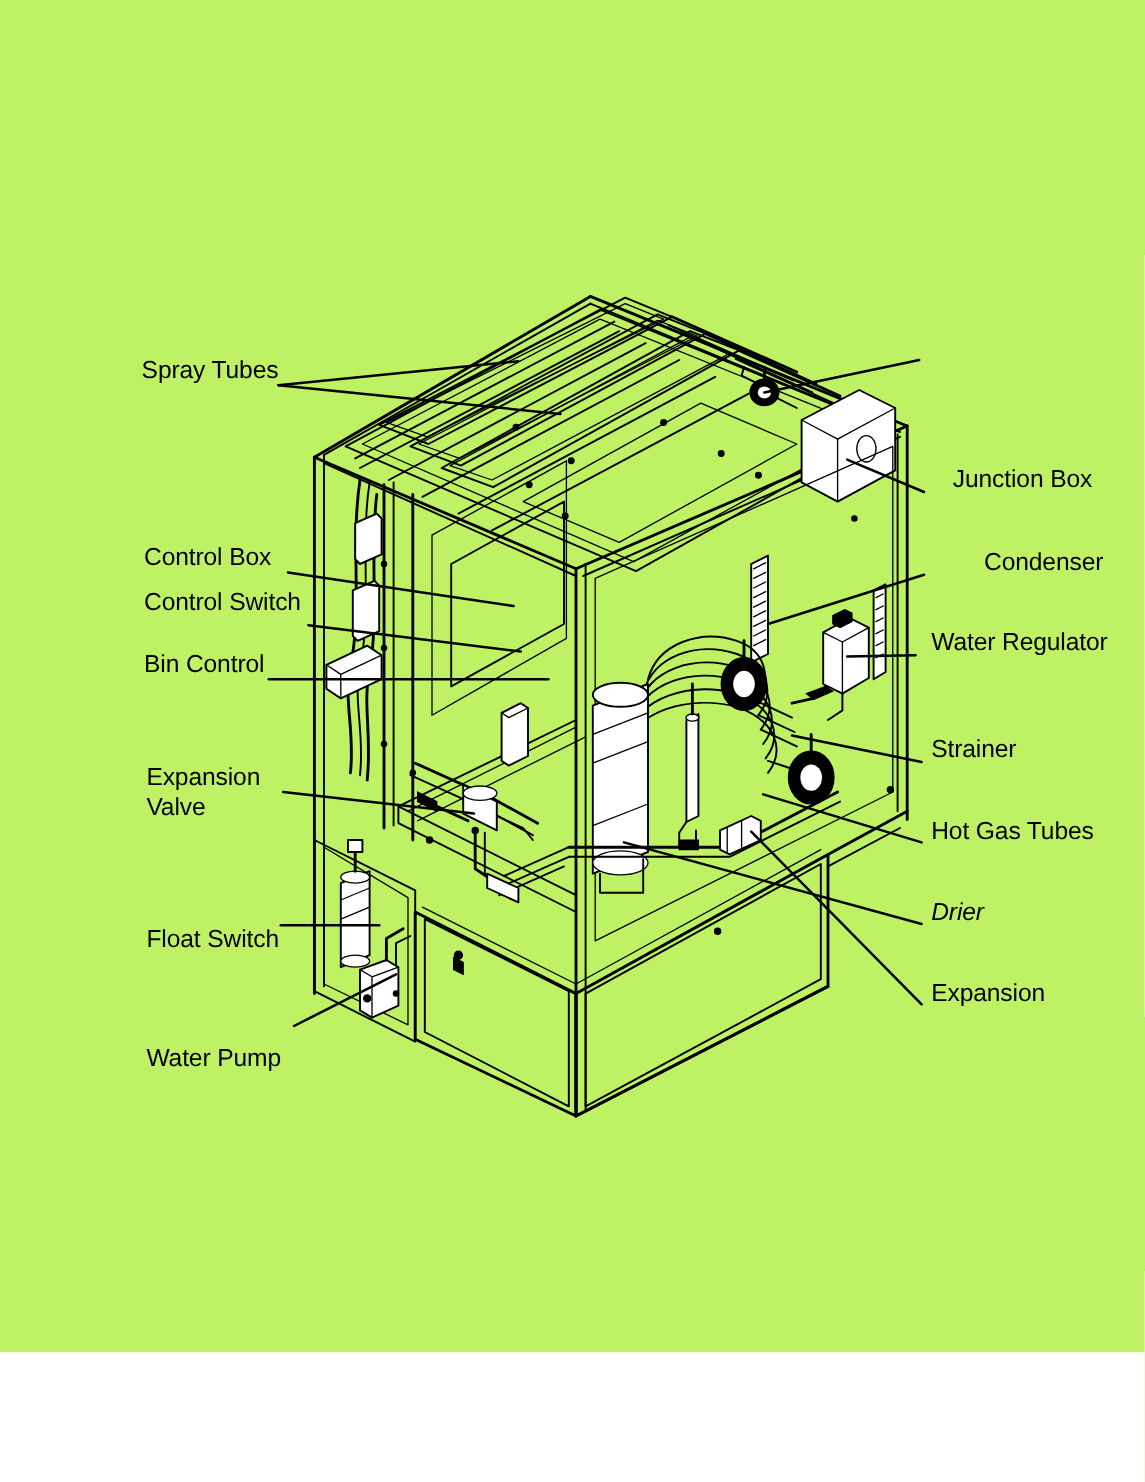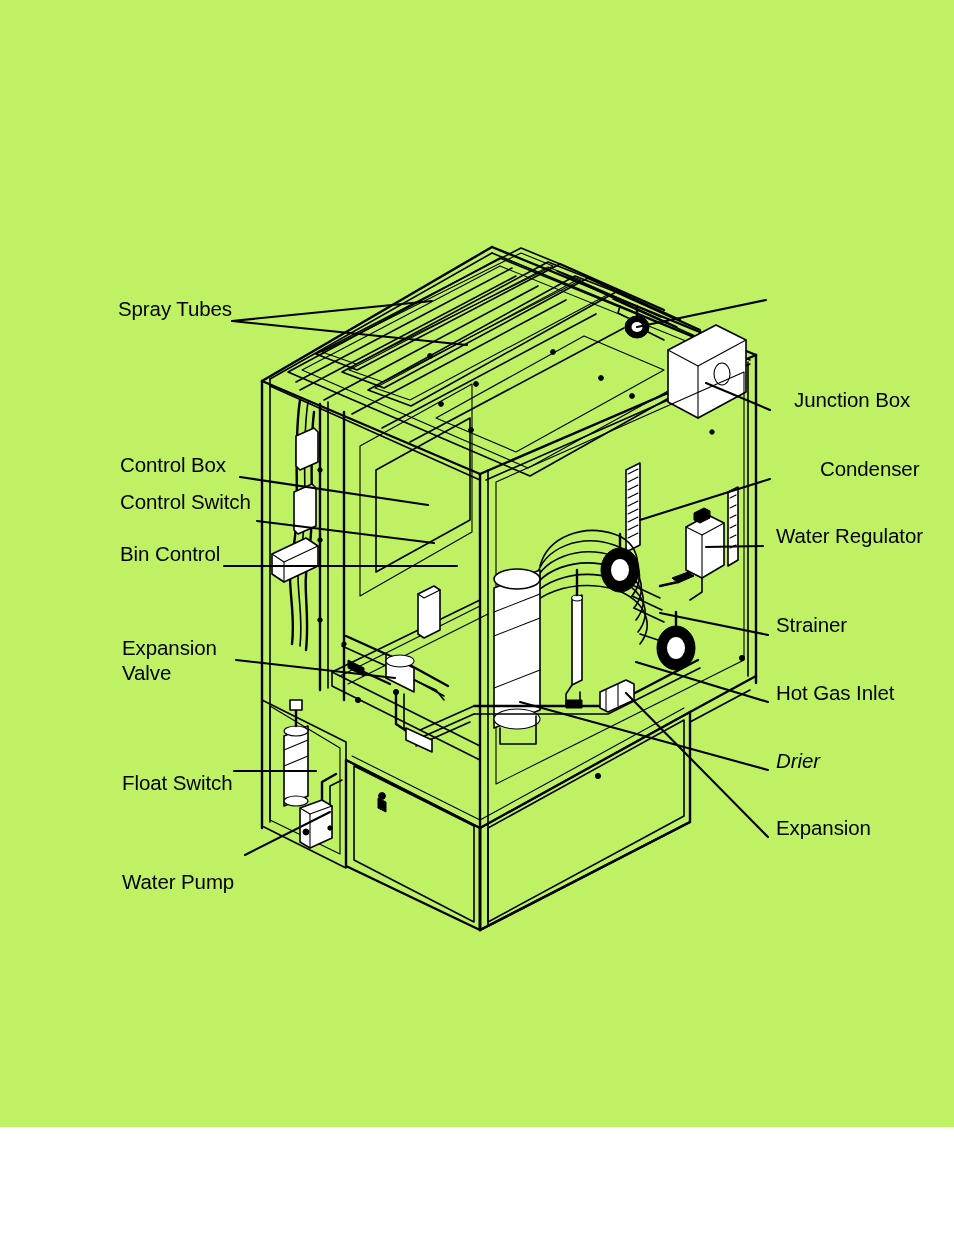--- a/index.html
+++ b/index.html
@@ -365,17 +365,17 @@
   <div class="callout-label left-side" style="left:120px; top:541px;">Bin Control</div>
   <div class="callout-label left-side" style="left:122px; top:635px;">Expansion
 Valve</div>
   <div class="callout-label left-side" style="left:122px; top:746px;margin-top:24px;">Float Switch</div>
   <div class="callout-label left-side" style="left:122px; top:869px;">Water Pump</div>
 
   <div class="callout-label right-side" style="left:776px; top:387px;margin-left:18px;">Junction Box</div>
   <div class="callout-label right-side" style="left:820px; top:456px;">Condenser</div>
   <div class="callout-label right-side" style="left:776px; top:523px;">Water Regulator</div>
   <div class="callout-label right-side" style="left:776px; top:612px;">Strainer</div>
-  <div class="callout-label right-side" style="left:776px; top:680px;">Hot Gas Inlet</div>
+  <div class="callout-label right-side" style="left:776px; top:680px;">Hot Gas Tubes</div>
   <div class="callout-label right-side" style="left:776px; top:748px;font-style:italic;">Drier</div>
   <div class="callout-label right-side" style="left:776px; top:815px;">Expansion</div>
 
 </div>
 
 </body></html>

